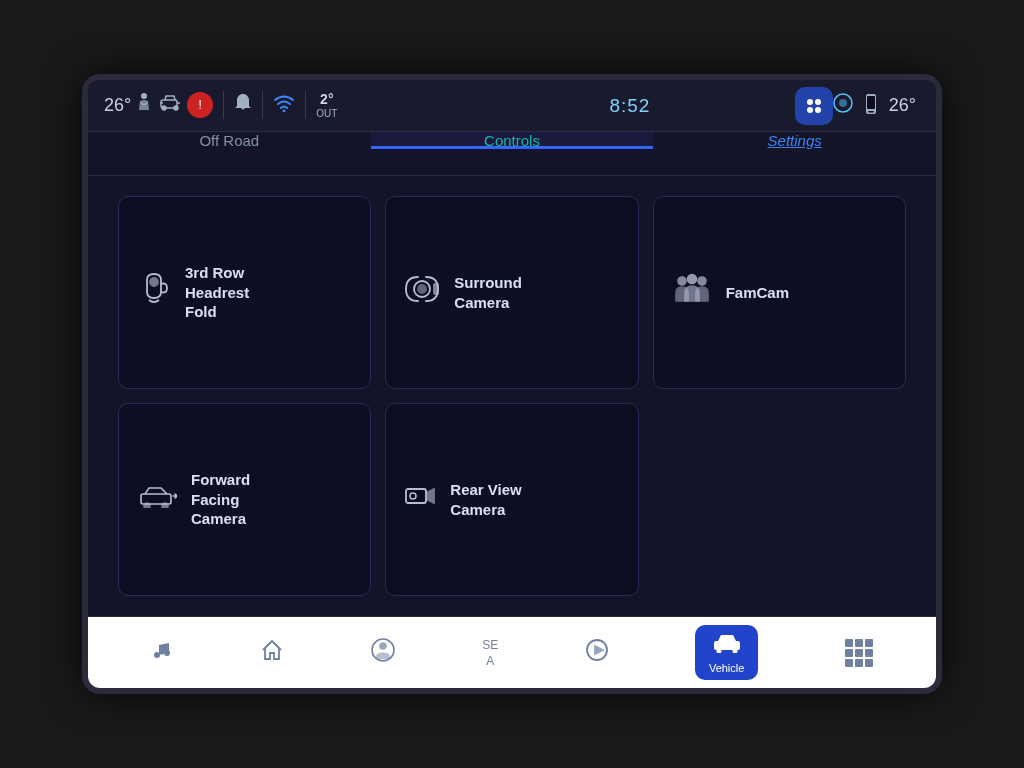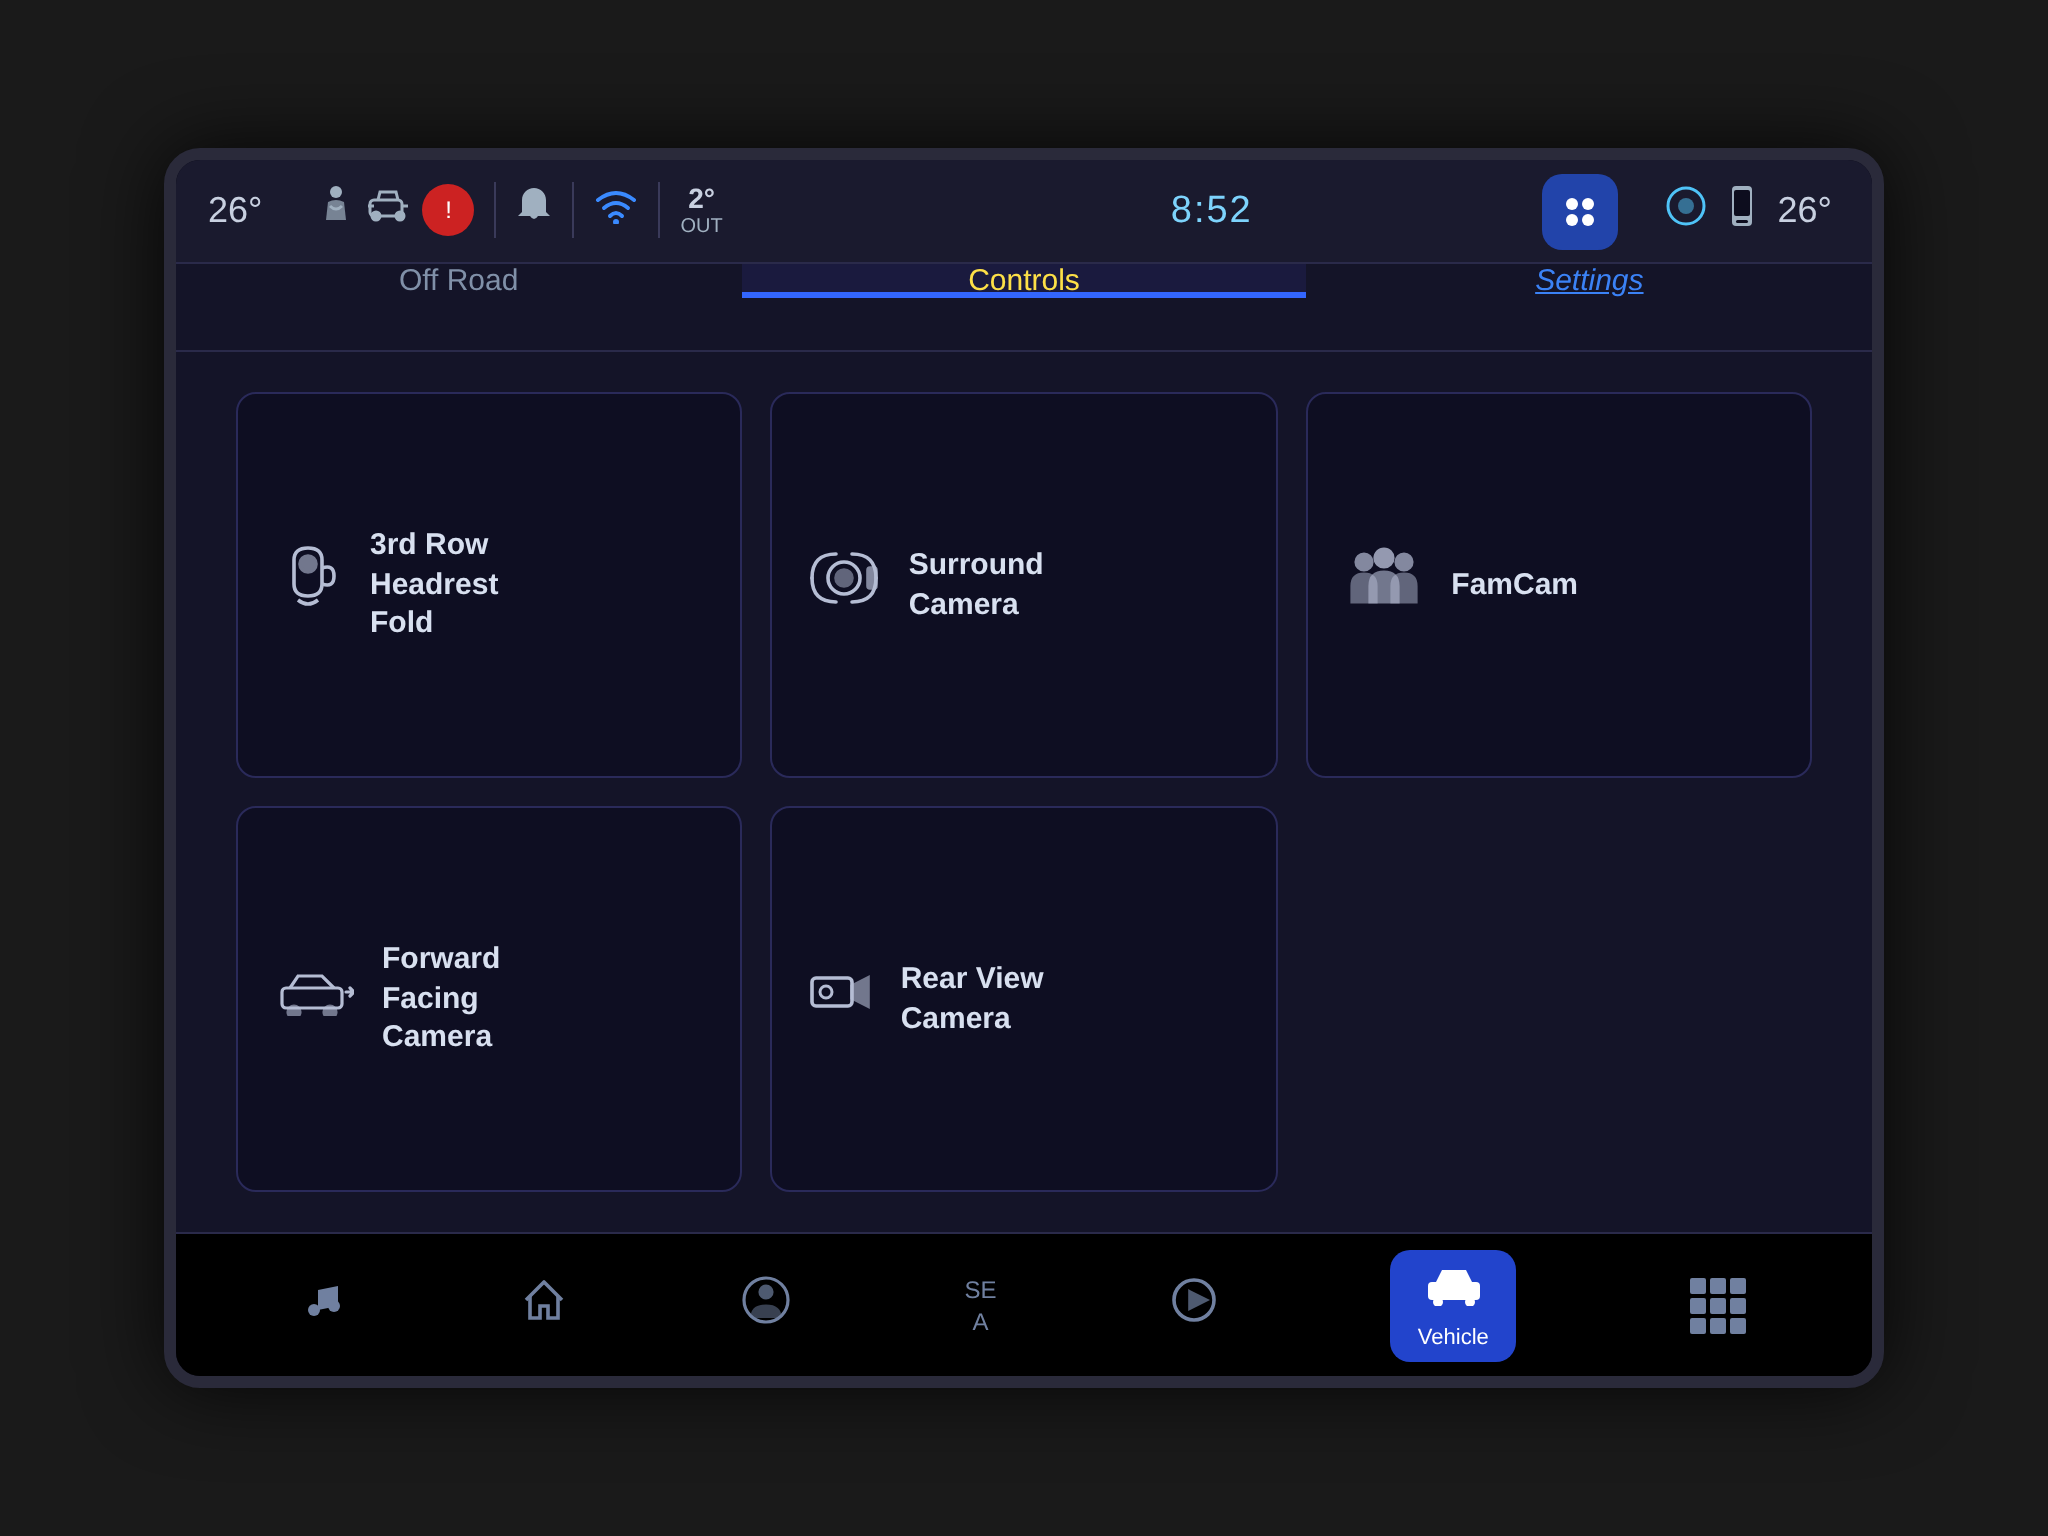--- a/index.html
+++ b/index.html
@@ -26,21 +26,21 @@
       overflow: hidden;
     }
 
     
     .status-bar {
       background: #1a1a2e;
       height: 52px;
       display: flex;
       align-items: center;
       padding: 0 16px;
-      gap: 24px;
+      gap: 0;
       border-bottom: 1px solid #2a2a4a;
       flex-shrink: 0;
     }
 
     .status-temp {
       color: #c8d0e0;
       font-size: 18px;
       font-weight: 300;
       margin-right: 4px;
     }
@@ -141,21 +141,21 @@
       align-items: center;
       justify-content: center;
       color: #8090a8;
       font-size: 15px;
       font-weight: 400;
       cursor: pointer;
       position: relative;
     }
 
     .nav-tab.active {
-      color: #fde047;
+      color: #14b8a6;
       background: #1a1a3e;
     }
 
     .nav-tab.active::after {
       content: '';
       position: absolute;
       bottom: 0;
       left: 0;
       right: 0;
       height: 3px;
@@ -203,21 +203,21 @@
     .control-btn .btn-label {
       font-size: 15px;
       font-weight: 600;
       color: #d8e0f0;
       line-height: 1.3;
       text-align: left;
     }
 
     
     .bottom-nav {
-      background: #000000;
+      background: #ffffff;
       height: 72px;
       display: flex;
       align-items: center;
       justify-content: space-around;
       border-top: 1px solid #2a2a4a;
       flex-shrink: 0;
       padding: 0 20px;
     }
 
     .bottom-nav-item {

